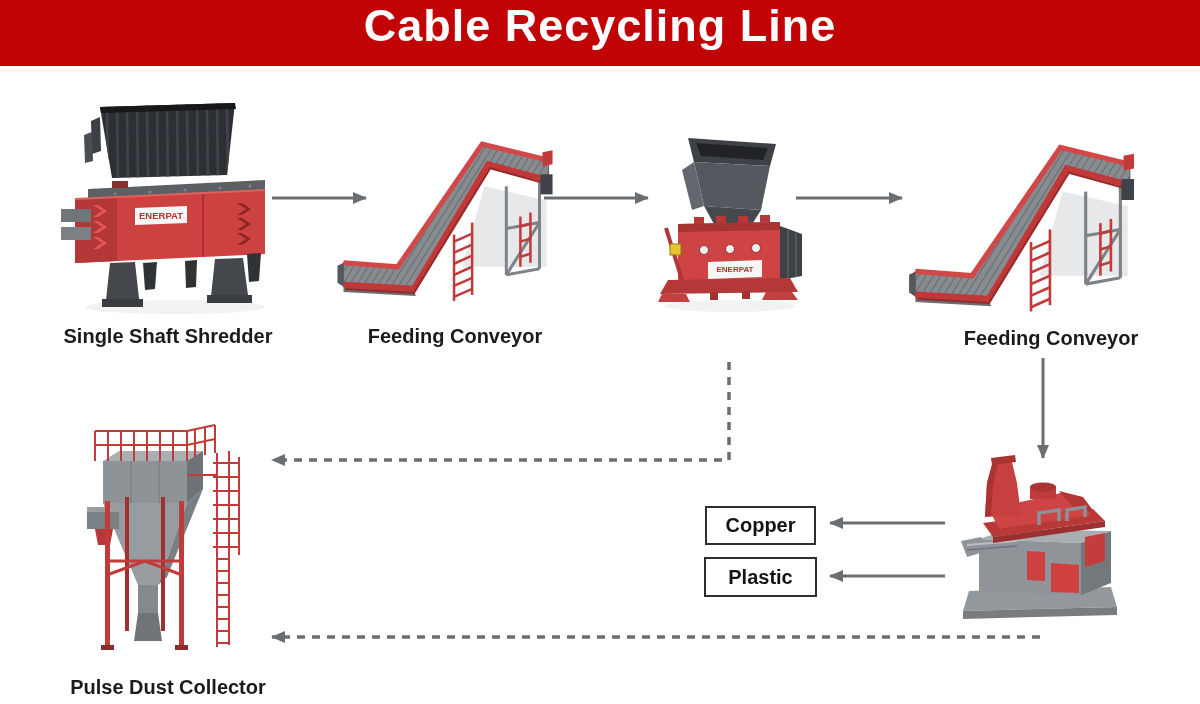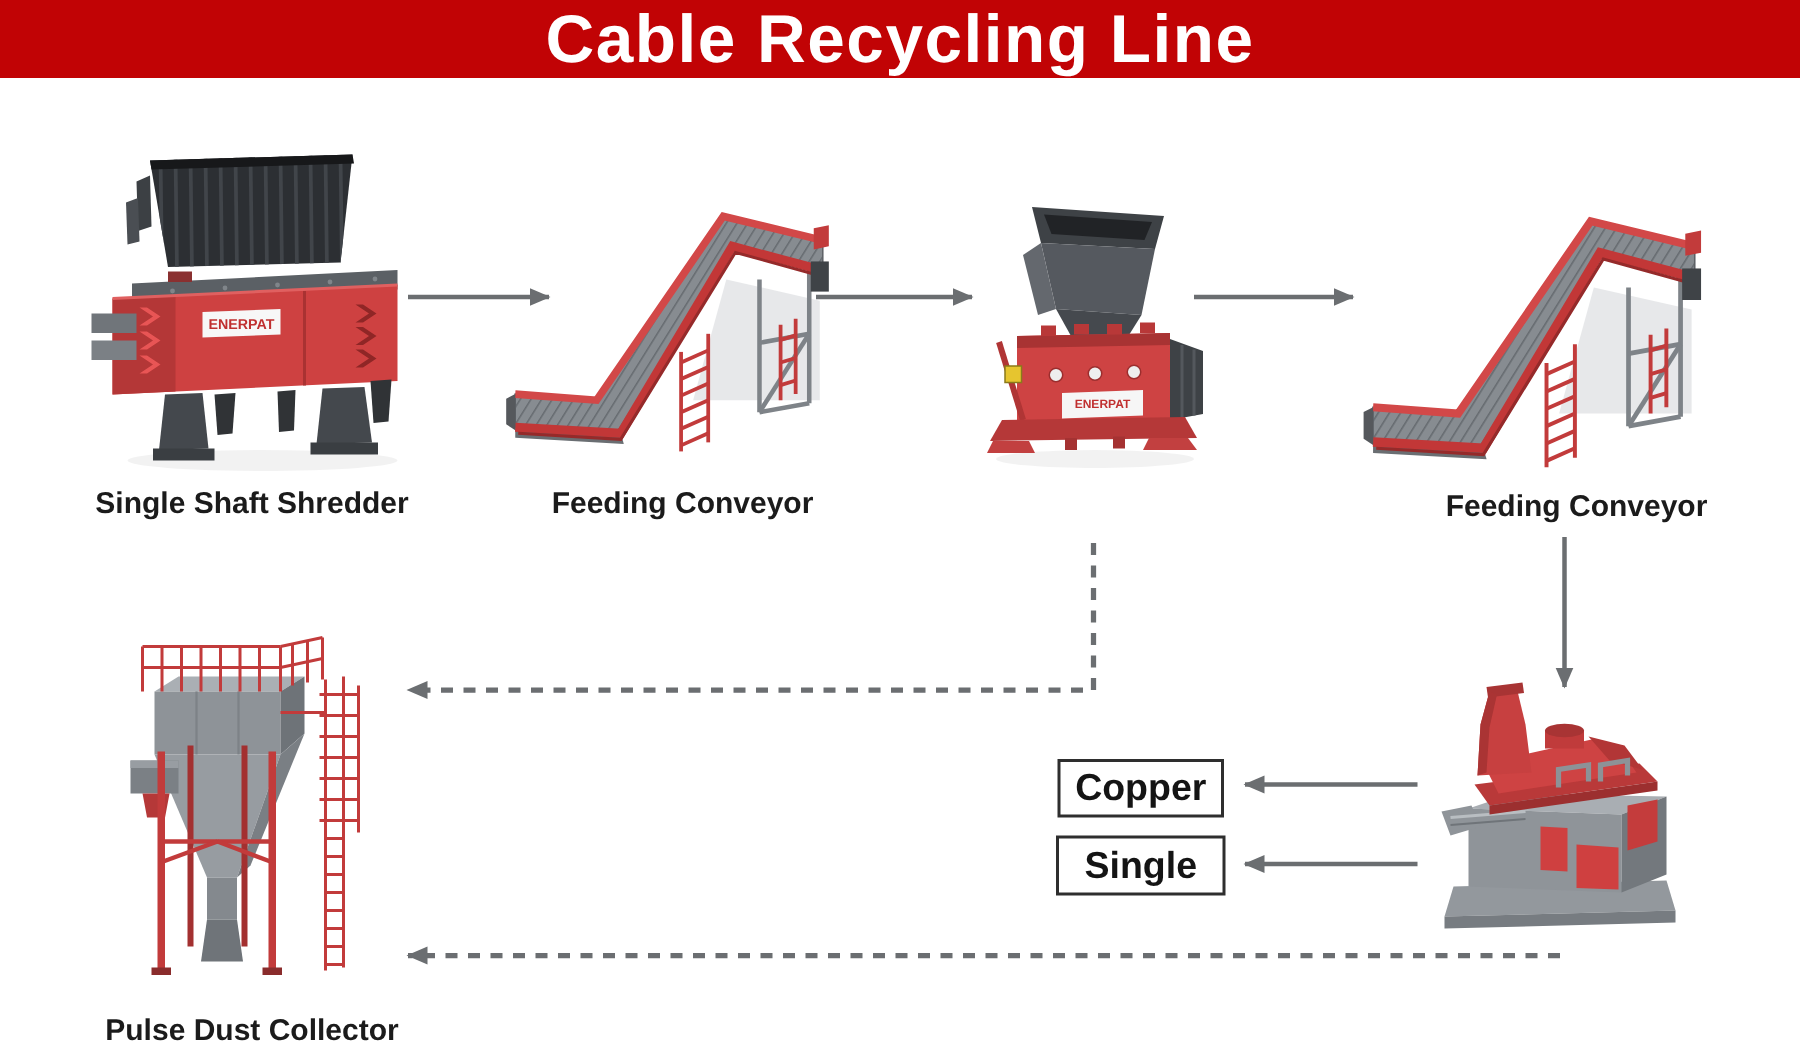--- a/index.html
+++ b/index.html
@@ -1,29 +1,29 @@
 <!DOCTYPE html>
 <html><head>
 <meta charset="utf-8">
 <style>
   html,body{margin:0;padding:0;background:#fff;}
   .canvas{position:relative;width:1200px;height:704px;background:#ffffff;
           font-family:"Liberation Sans",sans-serif;overflow:hidden;}
-  .banner{position:absolute;left:0;top:0;width:1200px;height:52px;background:#c10305;
-          display:flex;align-items:flex-end;justify-content:center;z-index:1;}
+  .banner{position:absolute;left:0;top:0;width:1200px;height:66px;background:#c10305;
+          display:flex;align-items:flex-start;justify-content:center;z-index:1;}
   .banner h1{margin:0;color:#ffffff;font-size:45px;font-weight:700;letter-spacing:1px;}
   .machine{position:absolute;margin:0;z-index:2;}
   .machine svg{width:100%;height:100%;display:block;}
   .mlabel{position:absolute;font-size:20px;font-weight:700;color:#1b1b1b;
           text-align:center;z-index:3;}
   .overlay{position:absolute;left:0;top:0;width:1200px;height:704px;
            pointer-events:none;z-index:5;}
   .out-box{position:absolute;background:#ffffff;border:2px solid #2e2e2e;
            display:flex;align-items:center;justify-content:center;
-           font-size:25px;font-weight:700;color:#141414;z-index:6;}
+           font-size:20px;font-weight:700;color:#141414;z-index:6;}
   .defs-svg{position:absolute;width:0;height:0;}
 </style>
 </head>
 <body>
 
 <div class="canvas">
 
   <svg class="defs-svg" aria-hidden="true">
     <defs>
       <pattern id="beltStripes" width="6" height="6" patternUnits="userSpaceOnUse" patternTransform="rotate(32)">
@@ -297,21 +297,21 @@
 
   <div class="mlabel" style="left:40px;top:325px;width:256px">Single Shaft Shredder</div>
   <div class="mlabel" style="left:355px;top:325px;width:200px">Feeding Conveyor</div>
   <div class="mlabel" style="left:951px;top:327px;width:200px">Feeding Conveyor</div>
   <div class="mlabel" style="left:48px;top:676px;width:240px">Pulse Dust Collector</div>
 
   <div class="out-box" style="left:705px;top:506px;width:107px;height:35px">
     <span>Copper</span>
   </div>
   <div class="out-box" style="left:704px;top:557px;width:109px;height:36px">
-    <span>Single</span>
+    <span>Plastic</span>
   </div>
 
   <svg class="overlay" viewBox="0 0 1200 704">
     <defs>
       <marker id="ah" markerUnits="userSpaceOnUse" markerWidth="16" markerHeight="14" refX="13" refY="6" orient="auto">
         <path d="M0,0 L14,6 L0,12 Z" fill="#6b6e71"></path>
       </marker>
     </defs>
     <g stroke="#6b6e71" stroke-width="3" fill="none">
       <line x1="272" y1="198" x2="366" y2="198" marker-end="url(#ah)"></line>

